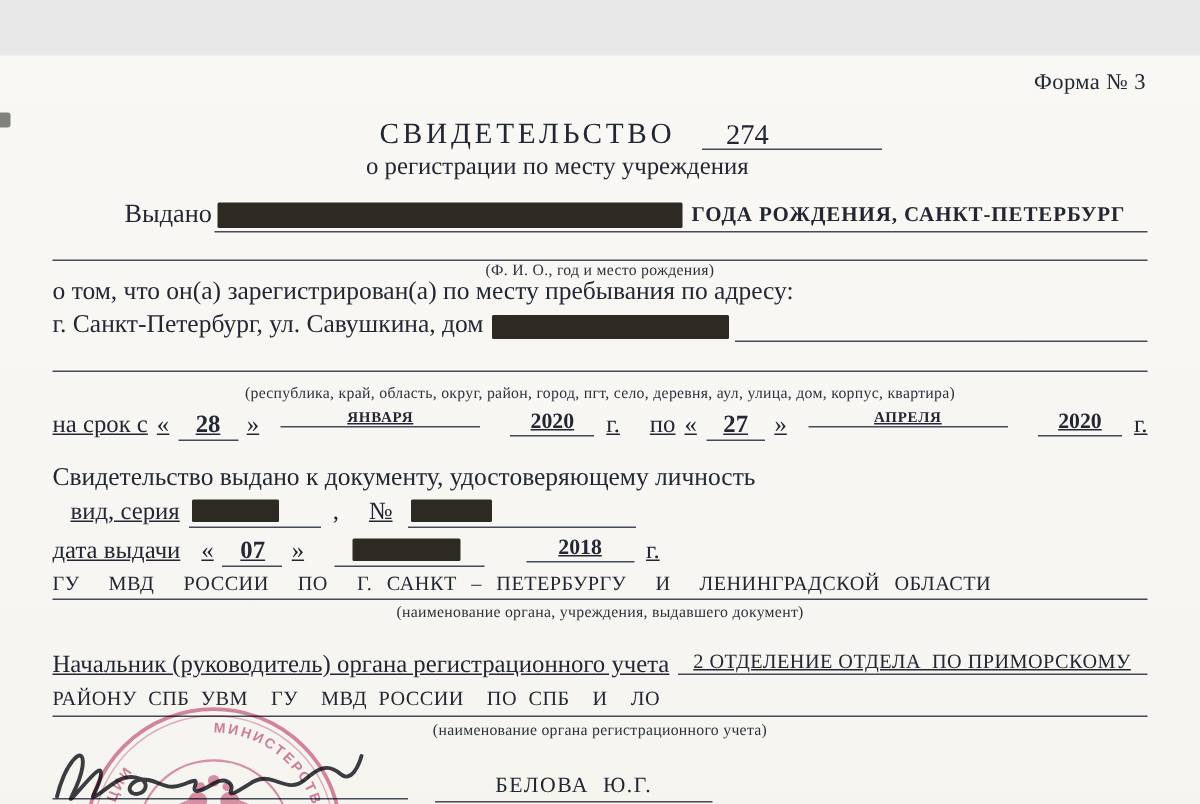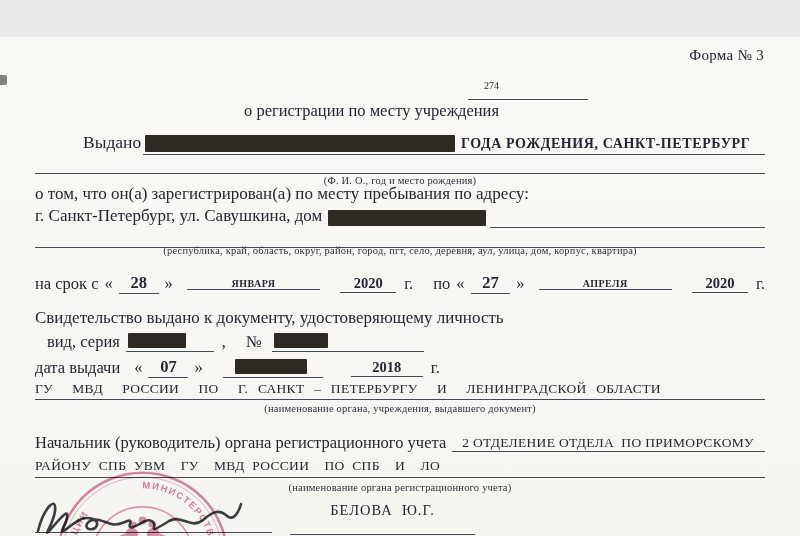--- a/index.html
+++ b/index.html
@@ -6,43 +6,43 @@
   .paper{
     position:relative;width:800px;height:536px;overflow:hidden;
     background:linear-gradient(180deg,#f9f8f4 0%,#f7f6f2 60%,#f5f4ef 100%);
     font-family:"Liberation Serif","DejaVu Serif",serif;
     color:#232733;
     margin-top:37px;
   }
   .abs{position:absolute;}
   .form-label{top:10px;right:36px;font-size:15px;letter-spacing:.3px;}
   .title{top:42px;left:253px;font-size:19.5px;letter-spacing:2.5px;}
-  .doc-number{top:43px;left:468px;width:104px;font-size:10px;padding-left:16px;
+  .doc-number{top:43px;left:468px;width:104px;font-size:19px;padding-left:16px;
     border-bottom:1.4px solid #444a56;height:19px;}
   .subtitle{top:64px;left:244px;font-size:16.5px;}
 
   .rule{border-top:1.4px solid #454b57;height:0;}
   .redaction{background:#2d2a24;border-radius:1px;}
   .caption{font-size:10.5px;color:#2c313c;text-align:center;letter-spacing:.2px;}
 
   .issued-label{top:95px;left:83px;font-size:17.5px;}
   .bar-name{top:98px;left:145px;width:310px;height:17px;}
   .issued-value{top:99px;left:461px;font-size:14px;font-weight:bold;letter-spacing:.6px;white-space:pre;}
   .rule-issued{top:117px;left:143px;right:35px;}
   .rule-fio{top:136px;left:35px;right:35px;border-top-width:1px;}
   .caption-fio{top:138px;left:35px;right:35px;}
 
   .intro{top:147px;left:35px;font-size:17px;}
   .addr-text{top:169px;left:35px;font-size:17px;}
   .bar-addr{top:173px;left:328px;width:158px;height:16px;}
   .rule-addr-fill{top:190px;left:490px;right:35px;}
   .rule-addr{top:210px;left:35px;right:35px;border-top-width:1px;}
-  .caption-addr{top:208px;left:35px;right:35px;}
+  .caption-addr{top:220px;left:35px;right:35px;}
 
-  .row{display:flex;align-items:center;white-space:pre;}
+  .row{display:flex;align-items:flex-start;white-space:pre;text-decoration:underline;}
   .period-row{top:236px;left:35px;right:35px;font-size:16.5px;}
   .fill{border-bottom:1.4px solid #434956;text-align:center;white-space:pre;}
   .bold{font-weight:bold;}
   .w-day{width:44px;}
   .w-month{width:148px;font-size:10px;letter-spacing:.5px;}
   .w-year{width:62px;font-size:14.5px;}
   .q{padding:0 6px;}
   .gap-s{margin-left:8px;}
   .gap-m{margin-left:20px;}
 
@@ -64,21 +64,21 @@
   .authority-line{top:344px;left:35px;right:35px;font-size:13.5px;word-spacing:6px;
     letter-spacing:.3px;border-bottom:1.4px solid #434956;padding-bottom:2px;white-space:pre;}
   .caption-authority{top:366px;left:35px;right:35px;}
 
   .head-row{top:396px;left:35px;right:35px;font-size:16.5px;}
   .head-value{flex:1;font-size:13.5px;letter-spacing:.3px;text-align:left;padding-left:10px;margin-left:6px;}
   .authority2-line{top:421px;left:35px;right:35px;font-size:13.5px;word-spacing:4px;letter-spacing:.3px;
     border-bottom:1.4px solid #434956;padding-bottom:3px;white-space:pre;}
   .caption-authority2{top:445px;left:35px;right:35px;}
 
-  .surname{top:465px;left:290px;width:185px;text-align:center;font-size:14.5px;letter-spacing:1px;white-space:pre;}
+  .surname{top:479px;left:290px;width:185px;text-align:center;font-size:14.5px;letter-spacing:1px;white-space:pre;}
   .rule-sign{top:495px;left:35px;width:237px;}
   .caption-sign{top:498px;left:95px;width:100px;}
   .rule-surname{top:497px;left:290px;width:185px;}
   .caption-surname{top:500px;left:290px;width:185px;}
 
   .stamp{left:50px;top:428px;width:185px;height:185px;mix-blend-mode:multiply;opacity:.88;}
   .stamp text{font-family:"Liberation Sans","DejaVu Sans",sans-serif;}
   .ring-text{font-size:9.6px;letter-spacing:1.6px;font-weight:bold;}
   .ring-num{font-size:12px;letter-spacing:2px;font-weight:bold;}
   .handsign{left:30px;top:452px;width:215px;height:55px;mix-blend-mode:multiply;}
@@ -86,20 +86,21 @@
 </style>
 </head>
 <body>
 
 <div class="paper">
 
   <div class="abs edge-mark"></div>
 
   <div class="abs form-label">Форма № 3</div>
 
+  <div class="abs title">СВИДЕТЕЛЬСТВО</div>
   <div class="abs doc-number">274</div>
   <div class="abs subtitle">о регистрации по месту учреждения</div>
 
   <div class="abs issued-label">Выдано</div>
   <div class="abs redaction bar-name"></div>
   <div class="abs issued-value">ГОДА РОЖДЕНИЯ, САНКТ-ПЕТЕРБУРГ</div>
   <div class="abs rule rule-issued"></div>
   <div class="abs rule rule-fio"></div>
   <div class="abs caption caption-fio">(Ф. И. О., год и место рождения)</div>
 

